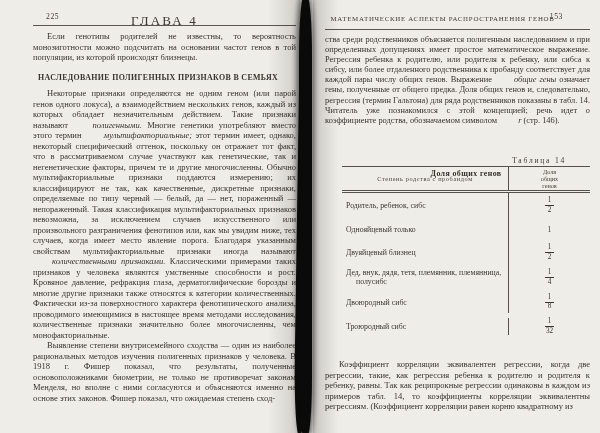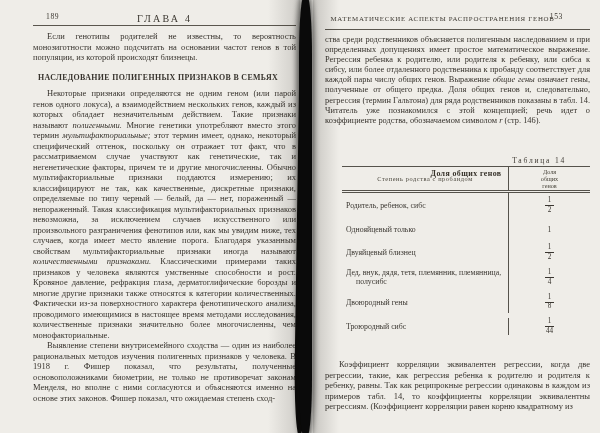--- a/index.html
+++ b/index.html
@@ -11,31 +11,31 @@
   }
   .page{position:absolute;top:0;height:433px;}
   .page-left{left:33px;width:263px;}
   .page-right{left:325px;width:265px;}
 
   
   .pg-head{position:absolute;top:9px;left:0;width:100%;height:17px;}
   .pgnum{position:absolute;top:3px;font-size:7.6px;letter-spacing:0.6px;color:#3c3831;}
   .pgnum-left{left:13px;}
   .pgnum-right{right:27px;}
-  .runhead{display:block;text-align:center;font-size:10px;letter-spacing:2.2px;padding-top:4px;color:#3c3831;white-space:nowrap;}
+  .runhead{display:block;text-align:center;font-size:13px;letter-spacing:2.2px;padding-top:4px;color:#3c3831;white-space:nowrap;}
   .runhead-right{font-size:6.9px;letter-spacing:0.7px;padding-right:30px;padding-top:6px;}
   .head-rule{position:absolute;left:0;width:100%;height:1px;background:#5a564e;}
   .rule-left{top:25px;}
   .rule-right{top:29px;}
 
   
   .bodytext{font-size:8.5px;line-height:10.5px;text-align:justify;color:#37332d;}
   p{margin:0;text-indent:14px;}
   p.noindent{text-indent:0;}
-  i{font-style:italic;}
+  i{font-style:italic;margin-left:19px;}
   .lp-body{position:absolute;top:31px;left:0;width:100%;}
   h2.section{font-size:7.9px;font-weight:700;letter-spacing:0.35px;margin:10px 0 5px 5px;text-indent:0;white-space:nowrap;}
 
   .rp-para1{position:absolute;top:35px;left:0;width:100%;font-size:8.4px;line-height:10.1px;}
   .rp-para2{position:absolute;top:359px;left:0;width:100%;font-size:8.5px;line-height:10.6px;}
 
   
   .tbl-caption{position:absolute;top:156px;right:24px;font-size:7.5px;letter-spacing:1.8px;color:#3c3831;text-align:center;}
   .tbl-title{position:absolute;top:169px;left:17px;width:248px;text-align:center;font-weight:700;font-size:7.9px;letter-spacing:0.4px;color:#353129;}
   .gtable{position:absolute;top:166px;left:17px;width:248px;color:#3a3630;}
@@ -60,21 +60,21 @@
   .gutter-core{position:absolute;top:-4px;left:299px;width:13px;height:441px;background:#0a0a0a;
     box-shadow:-3px 0 5px rgba(10,9,8,0.5),3px 0 5px rgba(10,9,8,0.5);border-radius:5px/60px;}
   .gutter-core2{position:absolute;top:-4px;left:297px;width:12px;height:441px;background:#0d0c0b;
     transform:rotate(0.9deg);border-radius:6px/80px;}
 </style>
 </head>
 <body>
 
 <div class="page page-left">
   <div class="pg-head">
-    <span class="pgnum pgnum-left">189</span>
+    <span class="pgnum pgnum-left">225</span>
     <span class="runhead">ГЛАВА 4</span>
   </div>
   <div class="head-rule rule-left"></div>
   <div class="lp-body bodytext">
     <p>Если генотипы родителей не известны, то вероятность монозиготности можно подсчитать на основании частот генов в той популяции, из которой происходят близнецы.</p>
     <h2 class="section">НАСЛЕДОВАНИЕ ПОЛИГЕННЫХ ПРИЗНАКОВ В СЕМЬЯХ</h2>
     <p>Некоторые признаки определяются не одним геном (или парой генов одного локуса), а взаимодействием нескольких генов, каждый из которых обладает незначительным действием. Такие признаки называют <i>полигенными.</i> Многие генетики употребляют вместо этого термин <i>мультифакториальные;</i> этот термин имеет, однако, некоторый специфический оттенок, поскольку он отражает тот факт, что в рассматриваемом случае участвуют как генетические, так и негенетические факторы, причем те и другие многочисленны. Обычно мультифакториальные признаки поддаются измерению; их классифицируют не так, как качественные, дискретные признаки, определяемые по типу черный — белый, да — нет, пораженный — непораженный. Такая классификация мультифакториальных признаков невозможна, за исключением случаев искусственного или произвольного разграничения фенотипов или, как мы увидим ниже, тех случаев, когда имеет место явление порога. Благодаря указанным свойствам мультифакториальные признаки иногда называют <i>количественными признаками.</i> Классическими примерами таких признаков у человека являются умственные способности и рост. Кровяное давление, рефракция глаза, дерматоглифические борозды и многие другие признаки также относятся к категории количественных. Фактически из-за поверхностного характера фенотипического анализа, проводимого имеющимися в настоящее время методами исследования, количественные признаки значительно более многочисленны, чем монофакториальные.</p>
     <p>Выявление степени внутрисемейного сходства — один из наиболее рациональных методов изучения полигенных признаков у человека. В 1918 г. Фишер показал, что результаты, полученные основоположниками биометрии, не только не противоречат законам Менделя, но вполне с ними согласуются и объясняются именно на основе этих законов. Фишер показал, что ожидаемая степень сход-</p>
   </div>
 </div>
@@ -136,37 +136,37 @@
         </div>
       <div class="tv">
         <span class="frac">
             <span class="fn">1</span>
             <span class="fd">4</span>
           </span>
       </div>
     </div>
     <div class="trow r5">
       <div class="tl">
-          <span>Двоюродный гены</span>
+          <span>Двоюродный сибс</span>
         </div>
       <div class="tv">
         <span class="frac">
             <span class="fn">1</span>
             <span class="fd">8</span>
           </span>
       </div>
     </div>
     <div class="trow r6">
       <div class="tl">
           <span>Троюродный сибс</span>
         </div>
       <div class="tv">
         <span class="frac">
             <span class="fn">1</span>
-            <span class="fd">44</span>
+            <span class="fd">32</span>
           </span>
       </div>
     </div>
   </div>
 
   <div class="rp-para2 bodytext">
     <p>Коэффициент корреляции эквивалентен регрессии, когда две регрессии, такие, как регрессия ребенка к родителю и родителя к ребенку, равны. Так как реципрокные регрессии одинаковы в каждом из примеров табл. 14, то коэффициенты корреляции эквивалентны регрессиям. (Коэффициент корреляции равен корню квадратному из</p>
   </div>
 </div>
 

